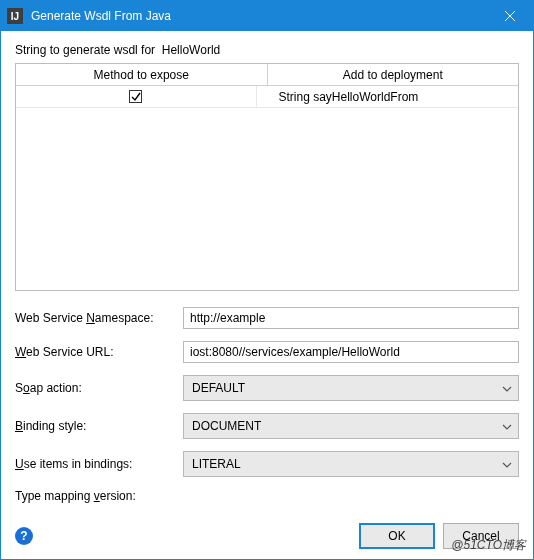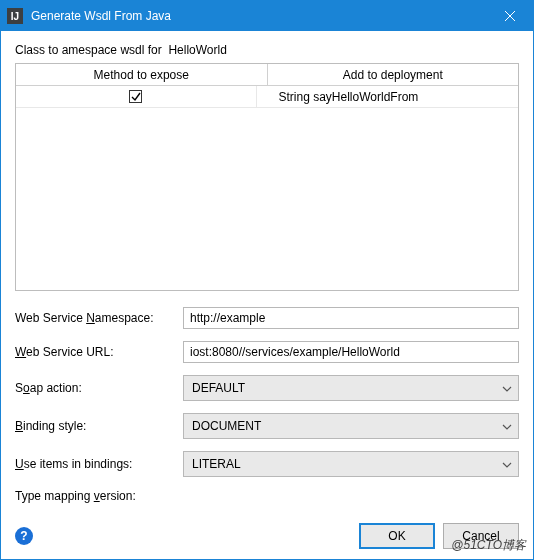--- a/index.html
+++ b/index.html
@@ -178,21 +178,21 @@
     <svg width="10" height="10">
         <line x1="0" y1="0" x2="10" y2="10" stroke-width="1"></line>
         <line x1="10" y1="0" x2="0" y2="10" stroke-width="1"></line>
       </svg>
   </div>
 </div>
 
 <div class="content">
 
   <div class="heading">
-    <span>Class to amespace wsdl for</span>
+    <span>String to generate wsdl for</span>
     &nbsp;<span>HelloWorld</span>
   </div>
 
   <div class="table-wrap">
     <div class="table-head">
       <div class="th">Method to expose</div>
       <div class="th">Add to deployment</div>
     </div>
     <div class="table-row">
       <div class="td">

